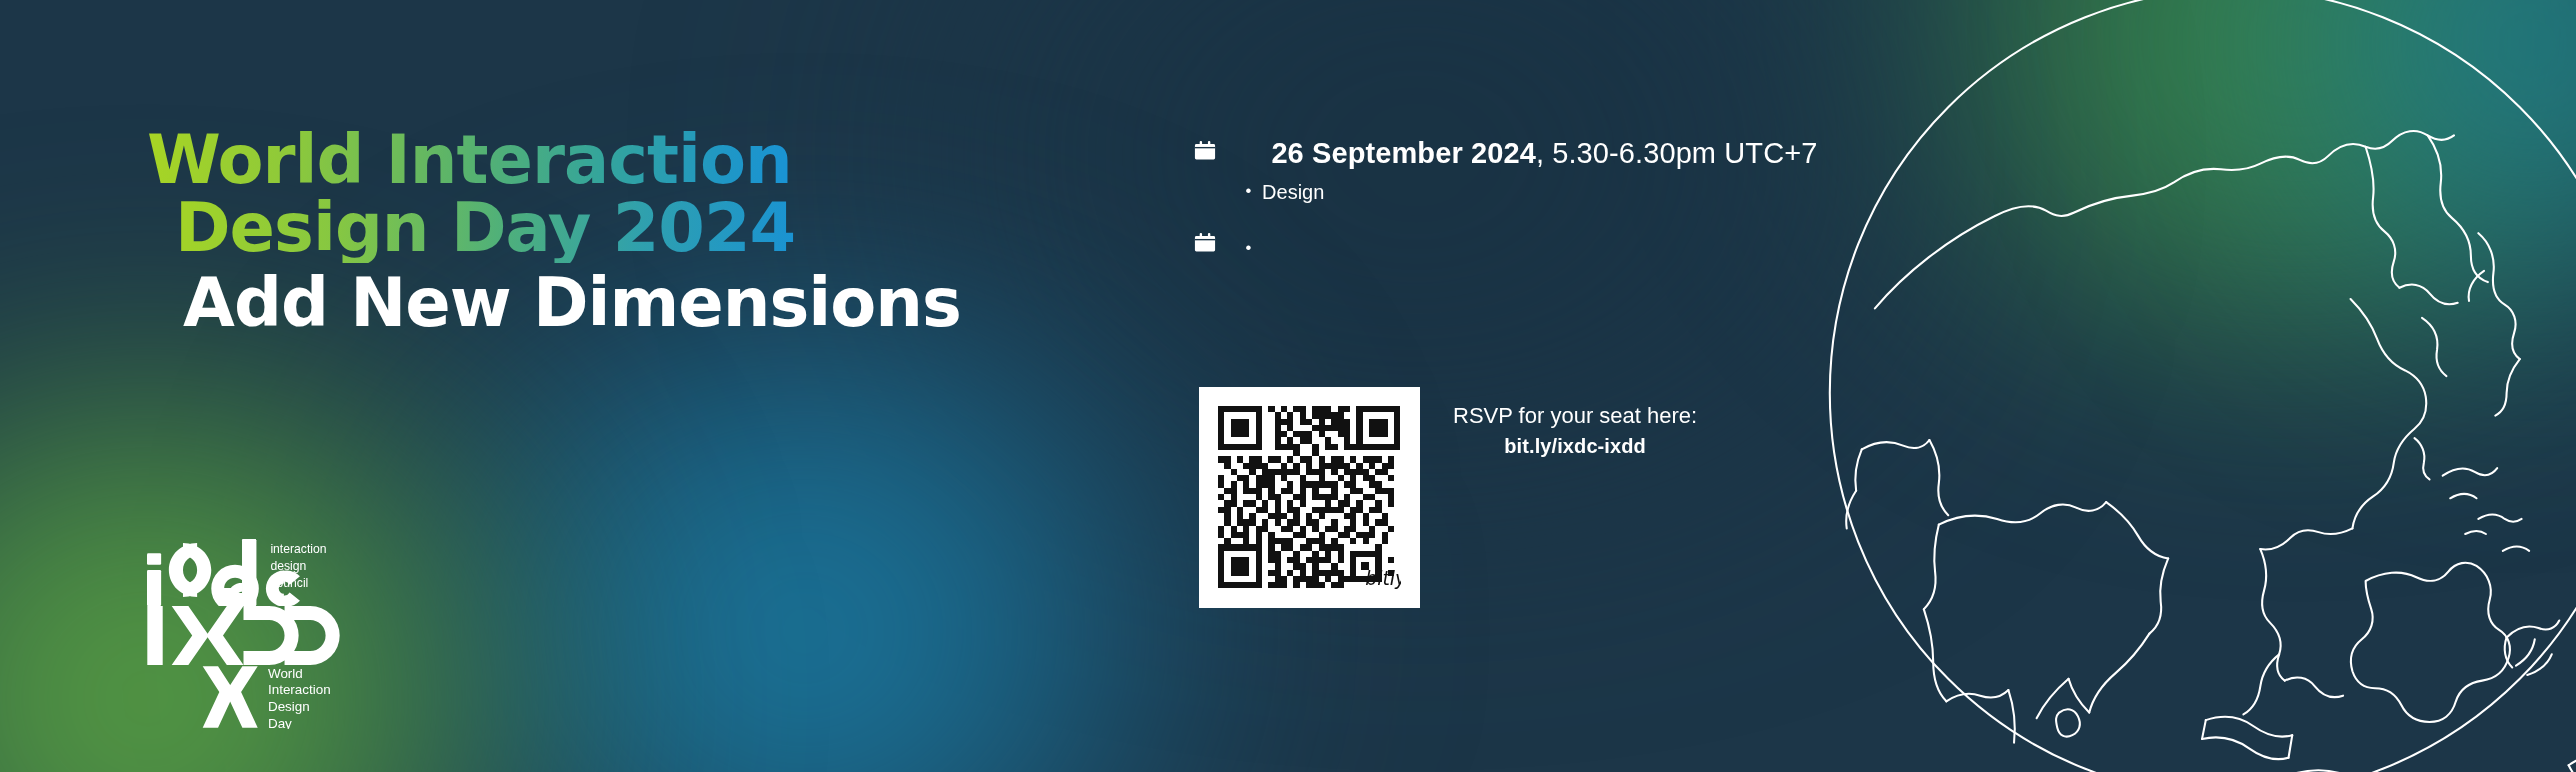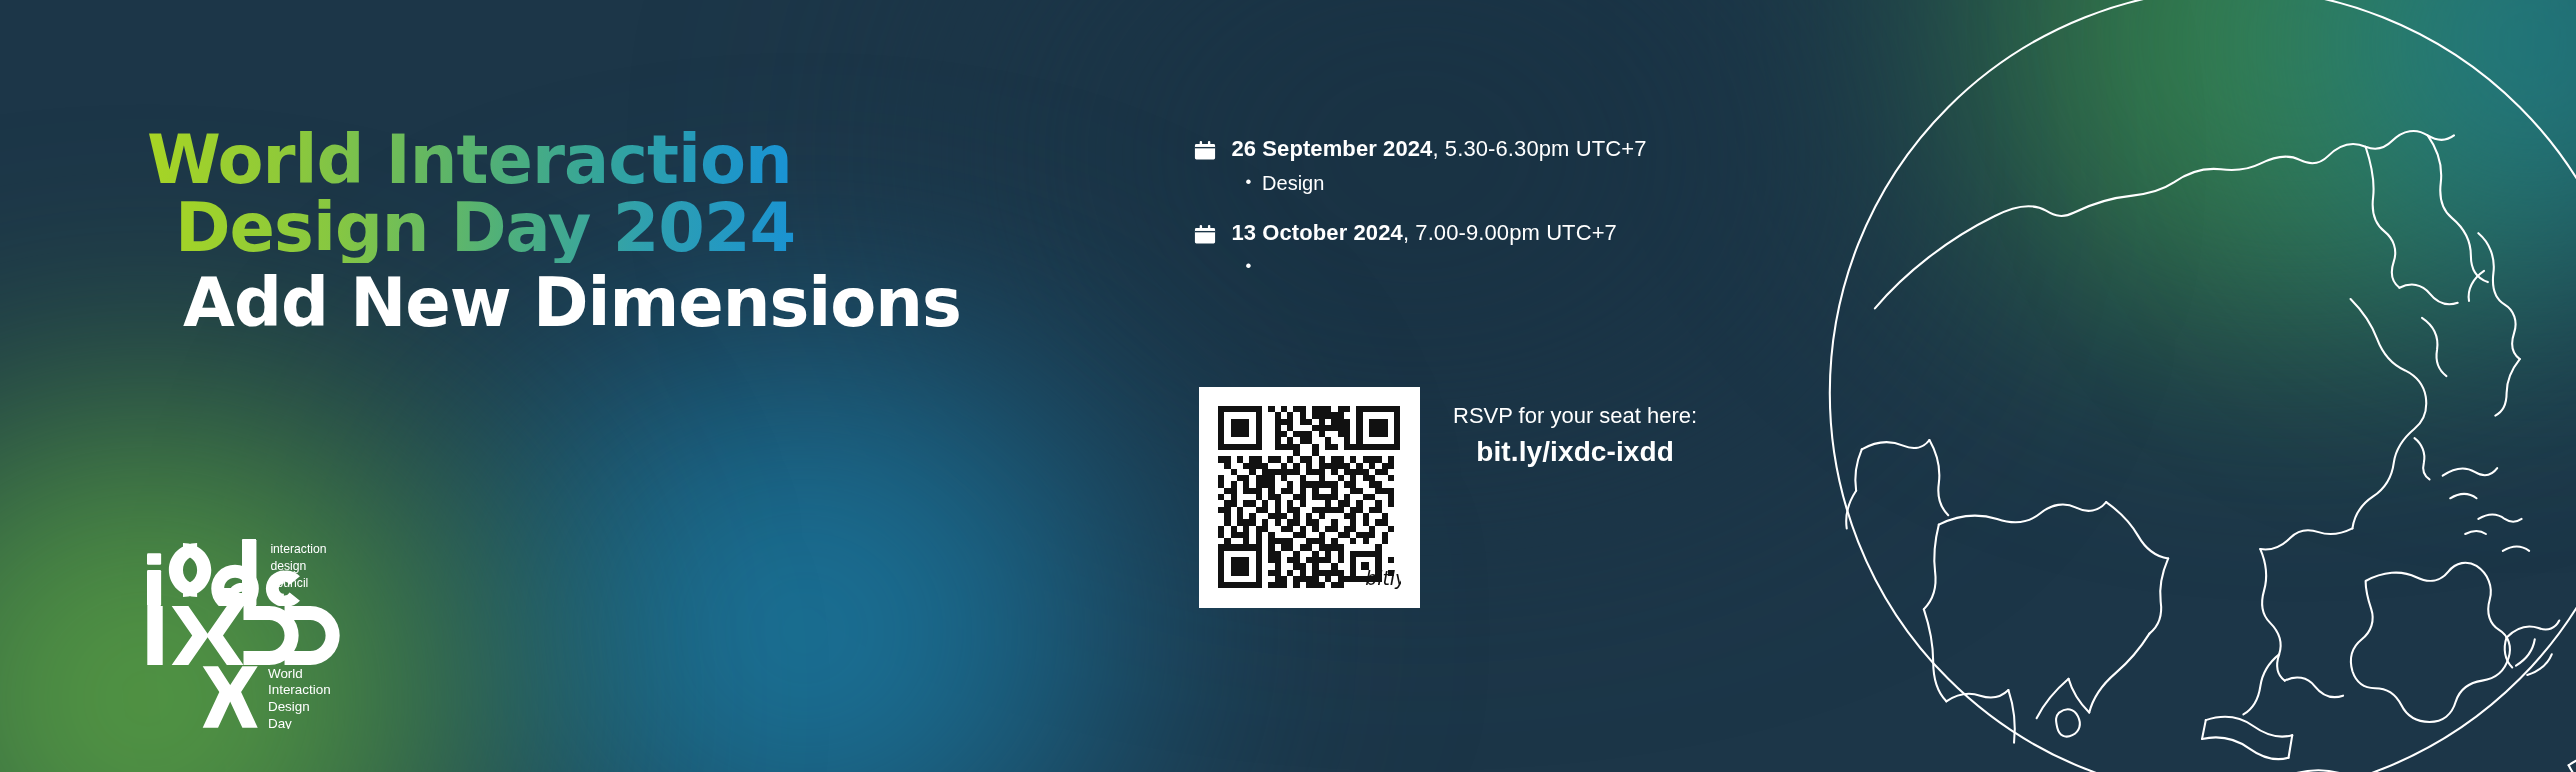--- a/index.html
+++ b/index.html
@@ -129,24 +129,25 @@
   .event + .event{margin-top:24.5px;}
   .cal-icon{
     width:22px; height:22px;
     margin-right:15.4px;
     margin-top:3.9px;
     flex:0 0 auto;
   }
   .cal-icon svg{display:block;width:22px;height:22px;}
   .event-text{flex:1;}
   .event-date{
-    font-size:22px;
+    font-size:29px;
     line-height:1.22;
     letter-spacing:0.1px;
     white-space:nowrap;
+    margin-left:40px;
   }
   .event-date b{font-weight:700;}
   .event-date span.time{font-weight:400;}
   .bullet-row{
     display:flex;
     align-items:flex-start;
     margin-top:8.4px;
     padding-left:14px;
     font-size:20px;
     line-height:1.2;
@@ -181,21 +182,21 @@
     color:#ffffff;
     text-align:center;
   }
   .rsvp-line1{
     font-size:22px;
     font-weight:400;
     line-height:1.28;
     white-space:nowrap;
   }
   .rsvp-line2{
-    font-size:28px;
+    font-size:20px;
     font-weight:700;
     line-height:1.28;
     margin-top:3.9px;
     white-space:nowrap;
     letter-spacing:0.1px;
   }
 </style>
 </head>
 <body>
 
@@ -382,23 +383,20 @@
     <div class="event">
       <span class="cal-icon">
         <svg viewBox="0 0 24 24" xmlns="http://www.w3.org/2000/svg">
           <rect x="6.2" y="1.2" width="2.6" height="4.2" rx="1.1" fill="#ffffff"></rect>
           <rect x="15.2" y="1.2" width="2.6" height="4.2" rx="1.1" fill="#ffffff"></rect>
           <path d="M2.6 4.4h18.8a1.6 1.6 0 0 1 1.6 1.6v13.6a1.6 1.6 0 0 1-1.6 1.6H2.6A1.6 1.6 0 0 1 1 19.6V6a1.6 1.6 0 0 1 1.6-1.6Z" fill="#ffffff"></path>
           <rect x="1" y="7.6" width="22" height="1.5" fill="#1c3648"></rect>
         </svg>
       </span>
       <div class="event-text">
-        <div class="event-date">
-          <b>13 October 2024</b><span class="time">, 7.00-9.00pm UTC+7</span>
-        </div>
         <div class="bullet-row">
           <span class="bullet-dot">•</span>
         </div>
       </div>
     </div>
 
   </div>
 
   <div class="rsvp-block">
     <div class="qr-card">

